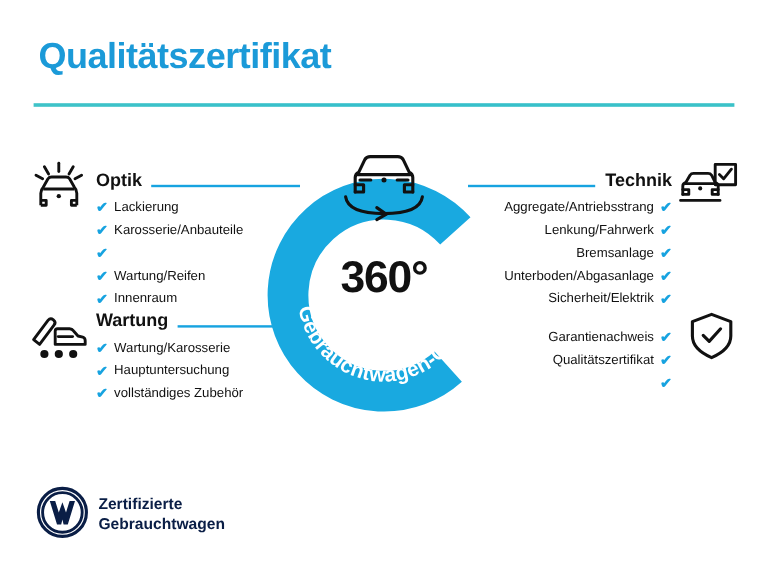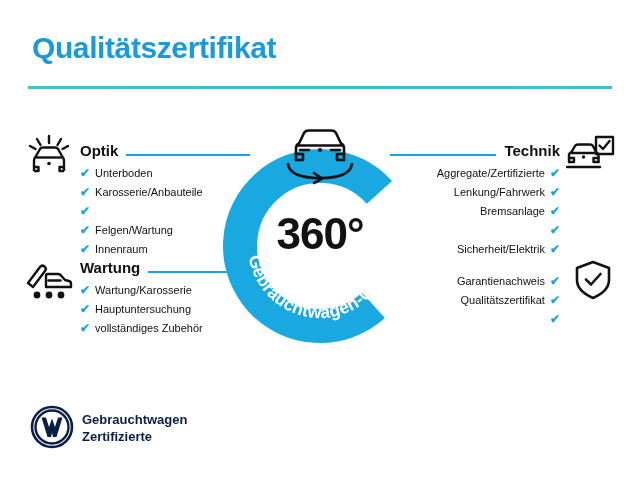--- a/index.html
+++ b/index.html
@@ -123,21 +123,21 @@
     top: 124px;
     width: 88px;
     height: 62px;
   }
   #badge-degrees {
     position: absolute;
     left: 222px;
     top: 212px;
     width: 196px;
     text-align: center;
-    font-size: 44px;
+    font-size: 37px;
     font-weight: bold;
     letter-spacing: -1px;
     color: #111111;
     line-height: 1;
   }
 
   
   #footer-logo {
     position: absolute;
     left: 30px;
@@ -219,32 +219,32 @@
 </div>
 
 <div class="section sec-left" id="section-optik">
   <div class="sec-head">
     <span class="sec-title">Optik</span>
     <span class="sec-rule"></span>
   </div>
   <ul class="sec-list">
     <li>
         <span class="check">✔</span>
-        <span>Unterboden</span>
+        <span>Lackierung</span>
       </li>
     <li>
         <span class="check">✔</span>
         <span>Karosserie/Anbauteile</span>
       </li>
     <li>
         <span class="check">✔</span>
       </li>
     <li>
         <span class="check">✔</span>
-        <span>Felgen/Wartung</span>
+        <span>Wartung/Reifen</span>
       </li>
     <li>
         <span class="check">✔</span>
         <span>Innenraum</span>
       </li>
   </ul>
 </div>
 
 <div class="section sec-left" id="section-wartung">
   <div class="sec-head">
@@ -267,32 +267,33 @@
   </ul>
 </div>
 
 <div class="section sec-right" id="section-technik">
   <div class="sec-head">
     <span class="sec-title">Technik</span>
     <span class="sec-rule"></span>
   </div>
   <ul class="sec-list">
     <li>
-        <span>Aggregate/Zertifizierte</span>
+        <span>Aggregate/Antriebsstrang</span>
         <span class="check">✔</span>
       </li>
     <li>
         <span>Lenkung/Fahrwerk</span>
         <span class="check">✔</span>
       </li>
     <li>
         <span>Bremsanlage</span>
         <span class="check">✔</span>
       </li>
     <li>
+        <span>Unterboden/Abgasanlage</span>
         <span class="check">✔</span>
       </li>
     <li>
         <span>Sicherheit/Elektrik</span>
         <span class="check">✔</span>
       </li>
   </ul>
 </div>
 
 <div class="section sec-right" id="section-garantie">
@@ -343,15 +344,15 @@
 <div id="badge-degrees">360°</div>
 
 <div id="footer-logo">
   <svg viewBox="0 0 44 44" width="44" height="44">
     <circle cx="22" cy="22" r="20" fill="none" stroke="#0A1E46" stroke-width="2.6"></circle>
     <circle cx="22" cy="22" r="16.5" fill="none" stroke="#0A1E46" stroke-width="2.4"></circle>
     <path d="M11.5 12.5 L16 12.5 L19 22 L22 13.5 L25 22 L28 12.5 L32.5 12.5 L26.5 32 L23 32 L22 28 L21 32 L17.5 32 Z" fill="#0A1E46"></path>
   </svg>
 </div>
 <div id="footer-text">
+  <div>Zertifizierte</div>
   <div>Gebrauchtwagen</div>
-  <div>Zertifizierte</div>
 </div>
 
 </body></html>

